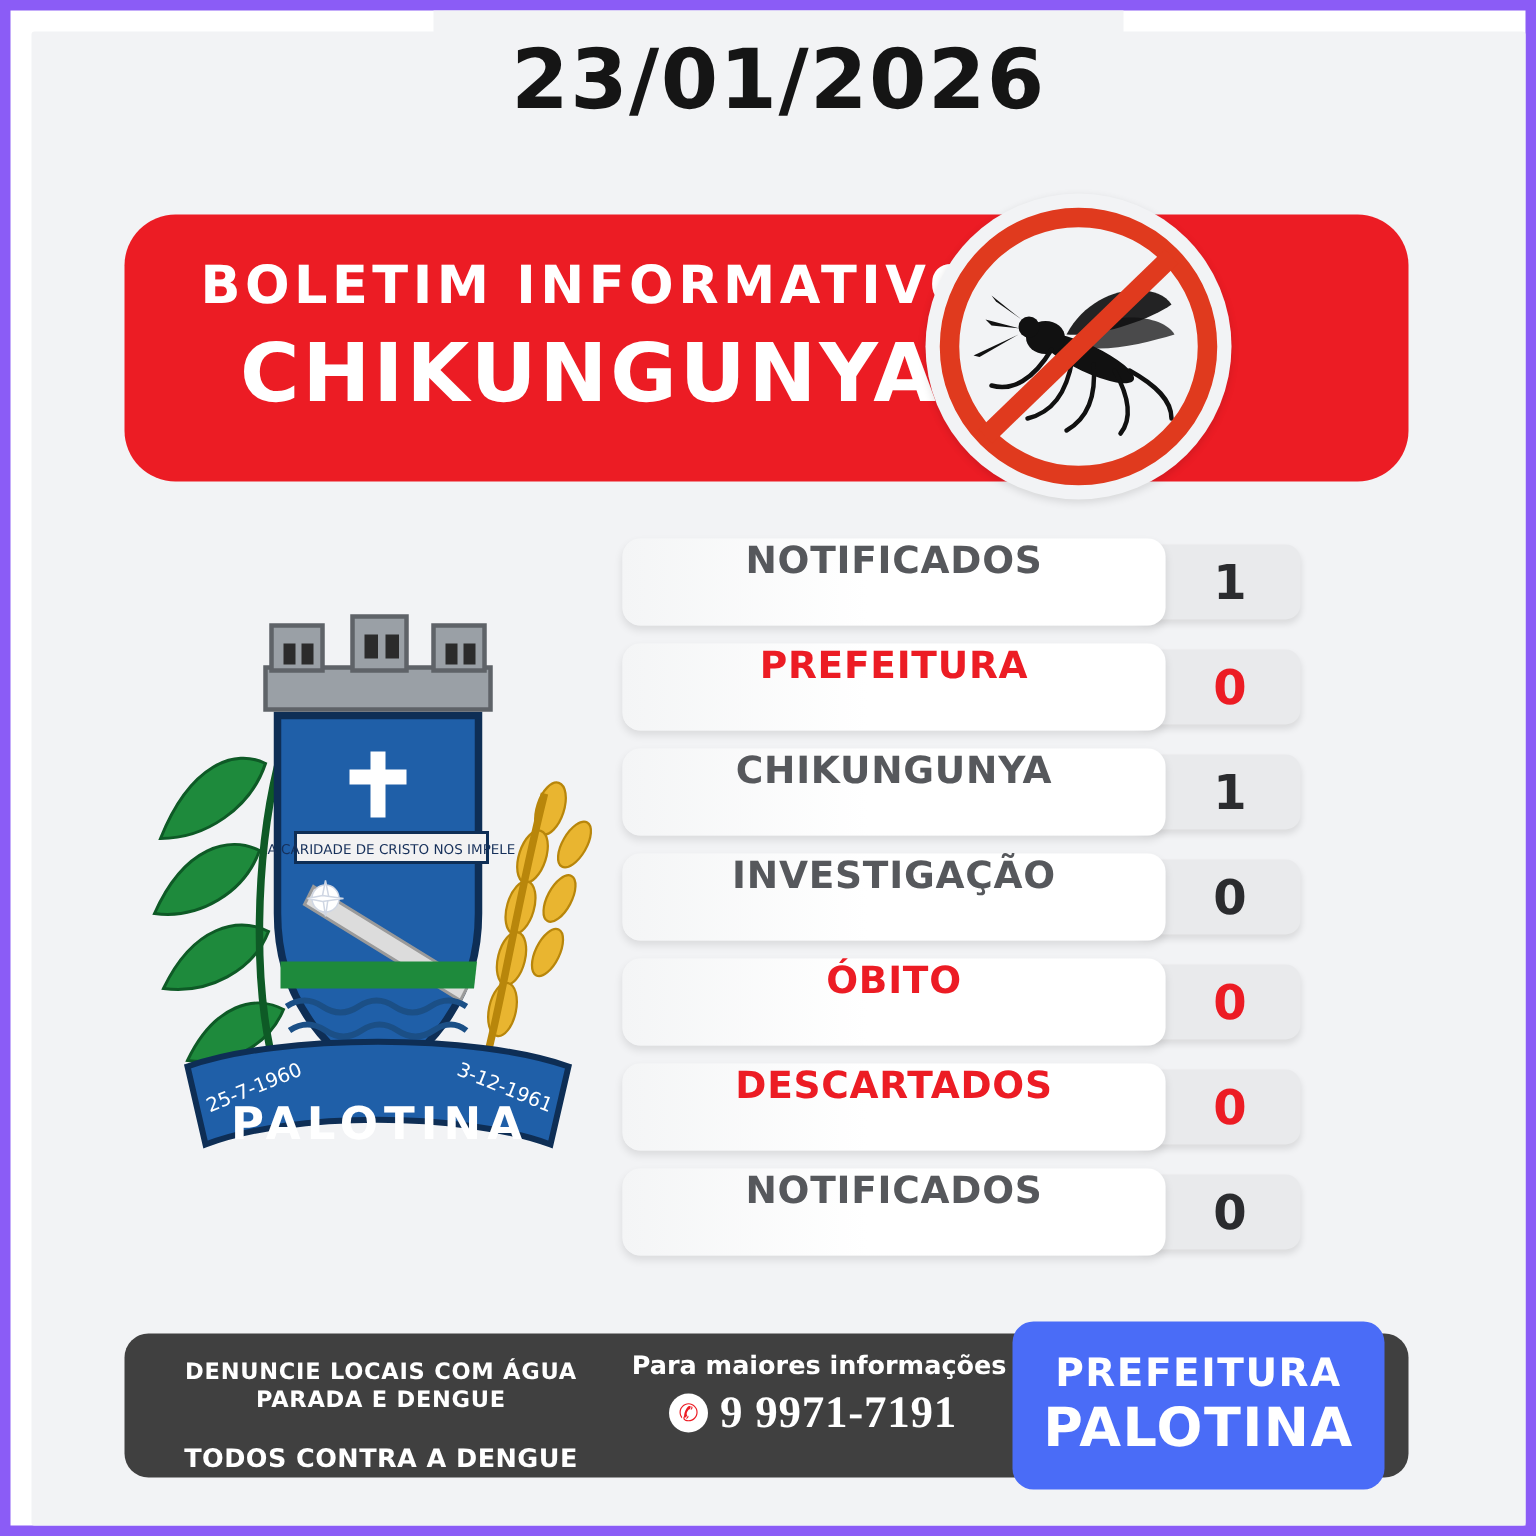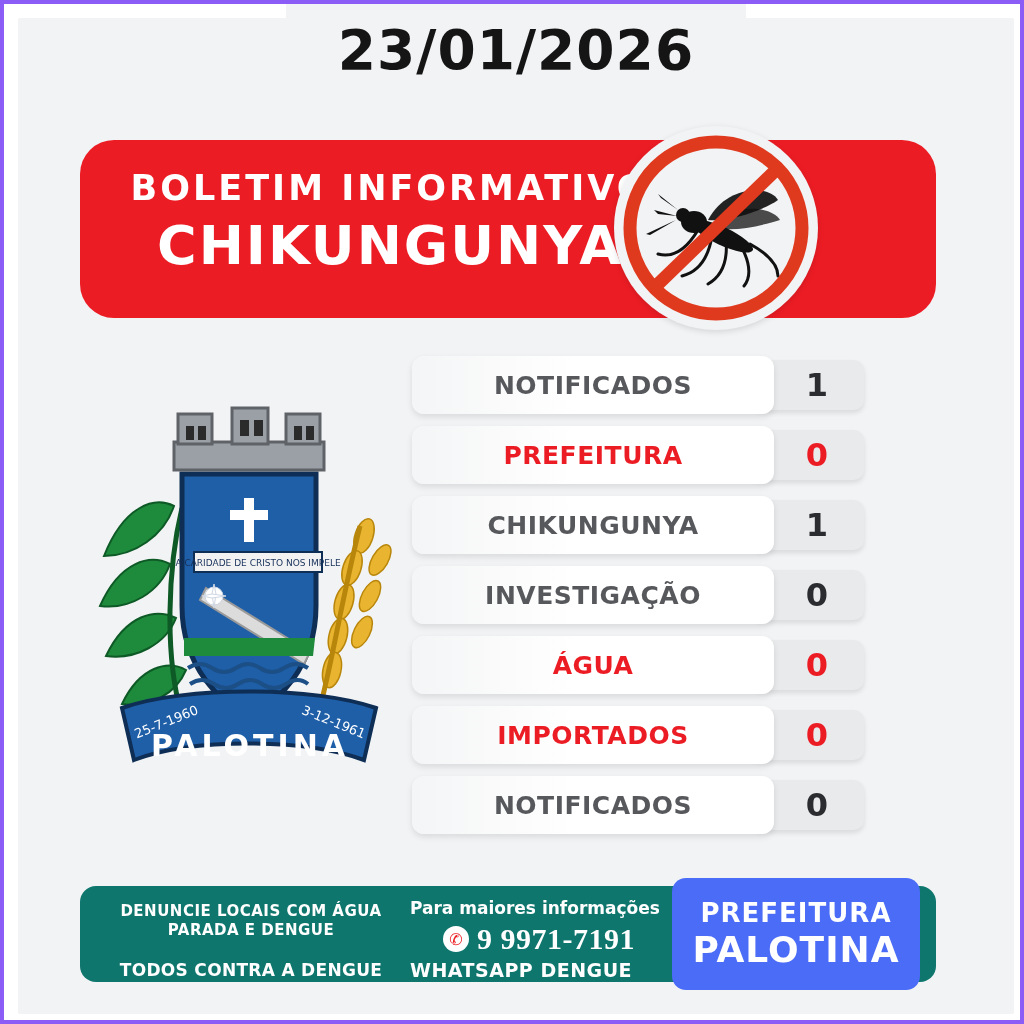--- a/index.html
+++ b/index.html
@@ -12,21 +12,21 @@
     background: #ffffff;
     font-family: "Liberation Sans", sans-serif;
     overflow: hidden;
   }
   .poster {
     position: relative;
     width: 1024px;
     height: 1024px;
     background: #ffffff;
     box-sizing: border-box;
-    border: 4px solid #8b5cf6;
+    border: 7px solid #8b5cf6;
   }
   .inner {
     position: absolute;
     left: 14px;
     top: 14px;
     width: 996px;
     height: 996px;
     background: #f2f3f5;
     border-radius: 2px;
   }
@@ -123,21 +123,20 @@
     display: flex;
     align-items: center;
   }
   .stat-label-box {
     position: relative;
     flex: 1;
     height: 58px;
     background: linear-gradient(90deg, #f4f5f6 0%, #ffffff 45%, #ffffff 100%);
     border-radius: 12px;
     display: flex;
-    align-items: center;
     justify-content: center;
     box-shadow: 0 3px 6px rgba(0,0,0,0.10);
     z-index: 2;
   }
   .stat-label {
     font-size: 25px;
     font-weight: bold;
     letter-spacing: 0.5px;
     color: #56585c;
     font-family: "DejaVu Sans", sans-serif;
@@ -165,21 +164,21 @@
   }
   .stat-value.red { color: #ec1c24; }
 
   
   .footer-bar {
     position: absolute;
     left: 76px;
     top: 882px;
     width: 856px;
     height: 96px;
-    background: #0f766e;
+    background: #404040;
     border-radius: 16px;
   }
   .footer-left {
     position: absolute;
     left: 16px;
     top: 16px;
     width: 310px;
     text-align: center;
     color: #ffffff;
     line-height: 1.25;
@@ -201,21 +200,21 @@
     font-weight: bold;
     margin-top: 20px;
     letter-spacing: 0.3px;
     font-family: "DejaVu Sans", sans-serif;
   }
   .footer-mid {
     position: absolute;
     left: 330px;
     top: 12px;
     width: 258px;
-    text-align: left;
+    text-align: right;
     color: #ffffff;
   }
   .footer-mid .info {
     font-size: 17px;
     font-weight: bold;
     font-family: "DejaVu Sans", sans-serif;
   }
   .phone-line {
     display: flex;
     align-items: center;
@@ -426,30 +425,30 @@
       <div class="stat-label-box">
         <span class="stat-label">INVESTIGAÇÃO</span>
       </div>
       <div class="stat-value-box">
         <span class="stat-value">0</span>
       </div>
     </div>
 
     <div class="stat-row">
       <div class="stat-label-box">
-        <span class="stat-label red">ÁGUA</span>
+        <span class="stat-label red">ÓBITO</span>
       </div>
       <div class="stat-value-box">
         <span class="stat-value red">0</span>
       </div>
     </div>
 
     <div class="stat-row">
       <div class="stat-label-box">
-        <span class="stat-label red">IMPORTADOS</span>
+        <span class="stat-label red">DESCARTADOS</span>
       </div>
       <div class="stat-value-box">
         <span class="stat-value red">0</span>
       </div>
     </div>
 
     <div class="stat-row">
       <div class="stat-label-box">
         <span class="stat-label">NOTIFICADOS</span>
       </div>
@@ -464,21 +463,20 @@
       <div class="l1">DENUNCIE LOCAIS COM ÁGUA</div>
       <div class="l2">PARADA E DENGUE</div>
       <div class="l3">TODOS CONTRA A DENGUE</div>
     </div>
     <div class="footer-mid">
       <div class="info">Para maiores informações</div>
       <div class="phone-line">
         <span class="phone-icon">✆</span>
         <span class="phone-num">9 9971-7191</span>
       </div>
-      <div class="wa">WHATSAPP DENGUE</div>
     </div>
   </div>
 
   <div class="pref-box">
     <span class="pref-1">PREFEITURA</span>
     <span class="pref-2">PALOTINA</span>
   </div>
 </div>
 
 </body></html>

